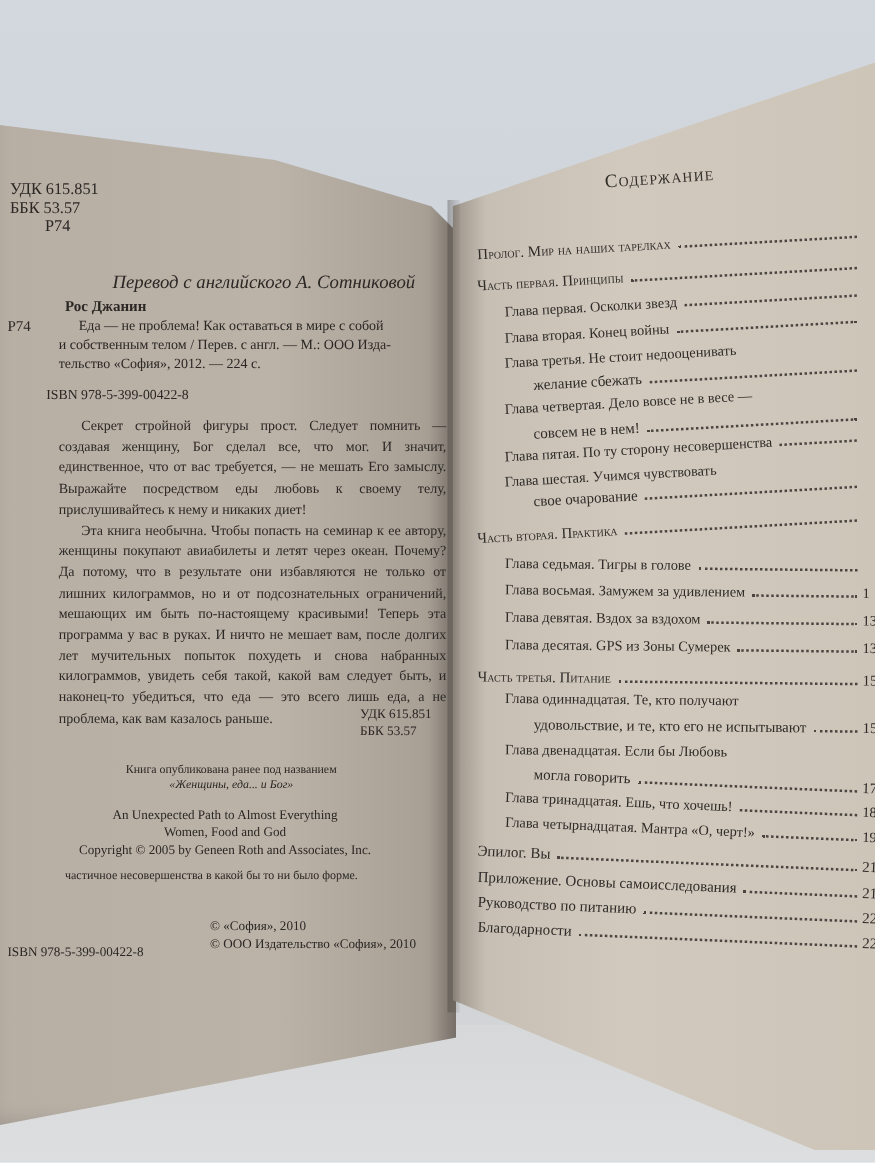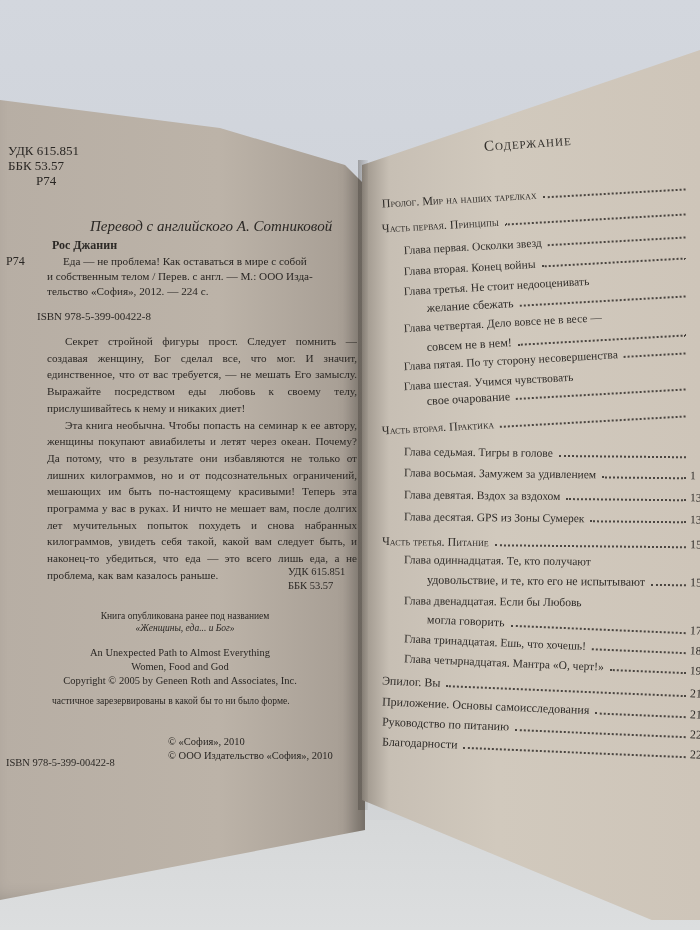--- a/index.html
+++ b/index.html
@@ -107,21 +107,21 @@
     <div class="italic">«Женщины, еда... и Бог»</div>
   </div>
 
   <div class="txt center" style="left:55px; top:646px; width:250px; font-size:10.5px; line-height:14px;">
     <div>An Unexpected Path to Almost Everything</div>
     <div>Women, Food and God</div>
     <div>Copyright © 2005 by Geneen Roth and Associates, Inc.</div>
   </div>
 
   <div class="txt" style="left:52px; top:694px; font-size:9.6px; line-height:13px;">
-    <div>частичное зарезервированы в какой бы то ни было форме.</div>
+    <div>частичное несовершенства в какой бы то ни было форме.</div>
   </div>
 
   <div class="txt" style="left:168px; top:735px; font-size:10.5px; line-height:14px;">
     <div>© «София», 2010</div>
     <div>© ООО Издательство «София», 2010</div>
   </div>
 
   <div class="txt" style="left:6px; top:757px; font-size:10.5px;">ISBN 978-5-399-00422-8</div>
 </div>
 

